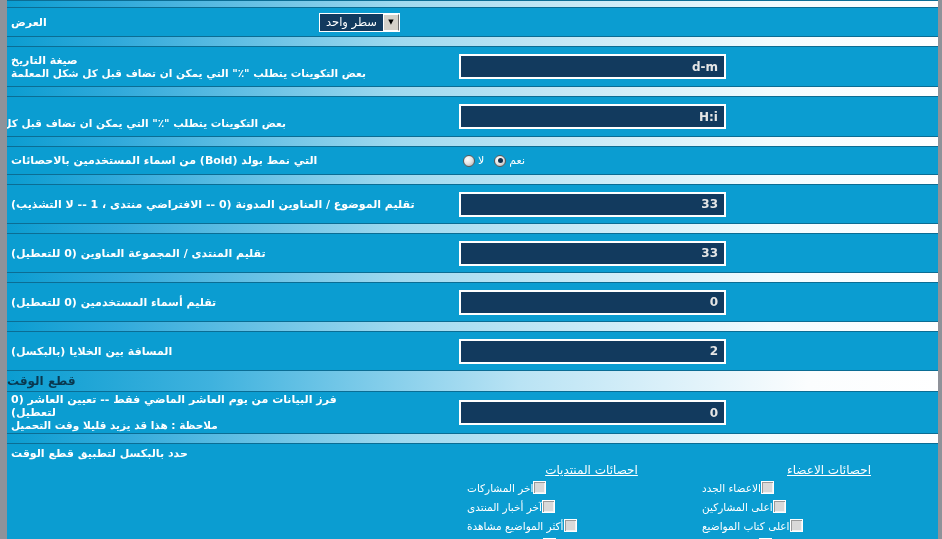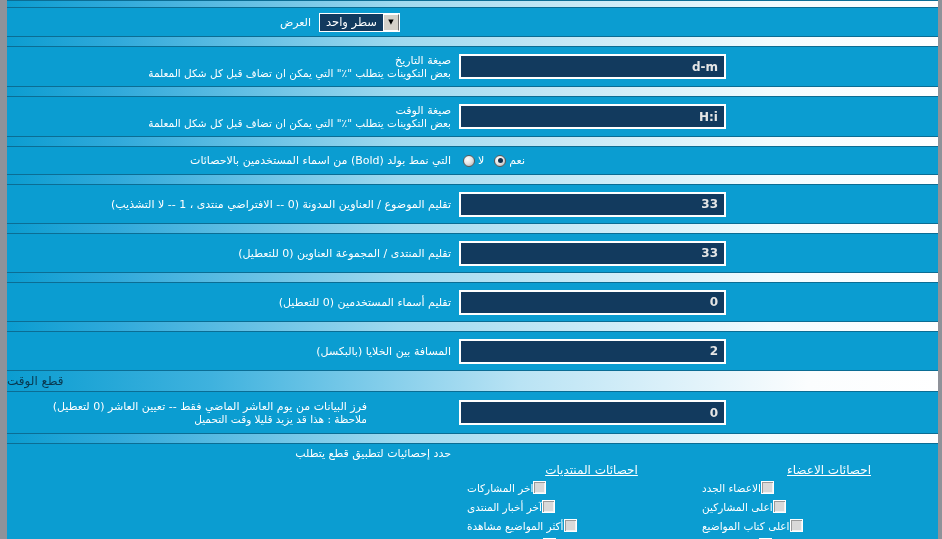--- a/index.html
+++ b/index.html
@@ -23,26 +23,27 @@
   .row {
     position: relative;
     width: 100%;
     background: #0b9dd1;
     display: flex;
     flex-direction: row;
     align-items: center;
   }
   .label-cell {
     flex: 0 0 auto;
-    text-align: right;
+    text-align: left;
     color: #ffffff;
     font-size: 11px;
     line-height: 13px;
     padding: 0 8px 0 4px;
     direction: rtl;
+    font-weight: bold;
   }
   .label-cell .sub {
     display: block;
     font-size: 10.5px;
     line-height: 13px;
     color: #ffffff;
   }
   .ctl-cell {
     flex: 0 0 auto;
     display: flex;
@@ -64,21 +65,21 @@
     background: linear-gradient(to left, #ffffff 0%, #fbfdfe 14%, #b9e3f4 45%, #3fb2de 78%, #0b9dd1 100%);
     border-top: 1px solid #0b6d94;
     border-bottom: 1px solid #0b6d94;
     display: flex;
     align-items: center;
     justify-content: flex-start;
   }
   .section-head span {
     color: #09384f;
     font-size: 12px;
-    font-weight: normal;
+    font-weight: bold;
     padding-right: 8px;
     text-align: right;
     direction: rtl;
   }
   
   .txt {
     width: 267px;
     height: 25px;
     background: #123a5e;
     border: 2px solid #ffffff;
@@ -305,21 +306,21 @@
     <div class="label-cell label-right" style="width:368px;">
       <span>فرز البيانات من يوم العاشر الماضي فقط -- تعيين العاشر (0 لتعطيل)</span>
       <span class="sub">ملاحظة : هذا قد يزيد قليلا وقت التحميل</span>
     </div>
   </div>
 
   <div class="sep"></div>
 
   <div class="row" style="height:18px;">
     <div class="ctl-cell" style="width:479px;"></div>
-    <div class="label-cell label-right" style="width:452px;">حدد إحصائيات لتطبيق قطع يتطلب</div>
+    <div class="label-cell label-right" style="width:452px;">حدد بالبكسل لتطبيق قطع الوقت</div>
   </div>
 
   <div class="cb-area">
 
     <div class="cb-col" style="width:240px;">
       <div class="cb-col-title">احصائات الاعضاء</div>
       <div class="cb-item">
         <span class="cb"></span>
         <span class="cb-label">الاعضاء الجدد</span>
       </div>

